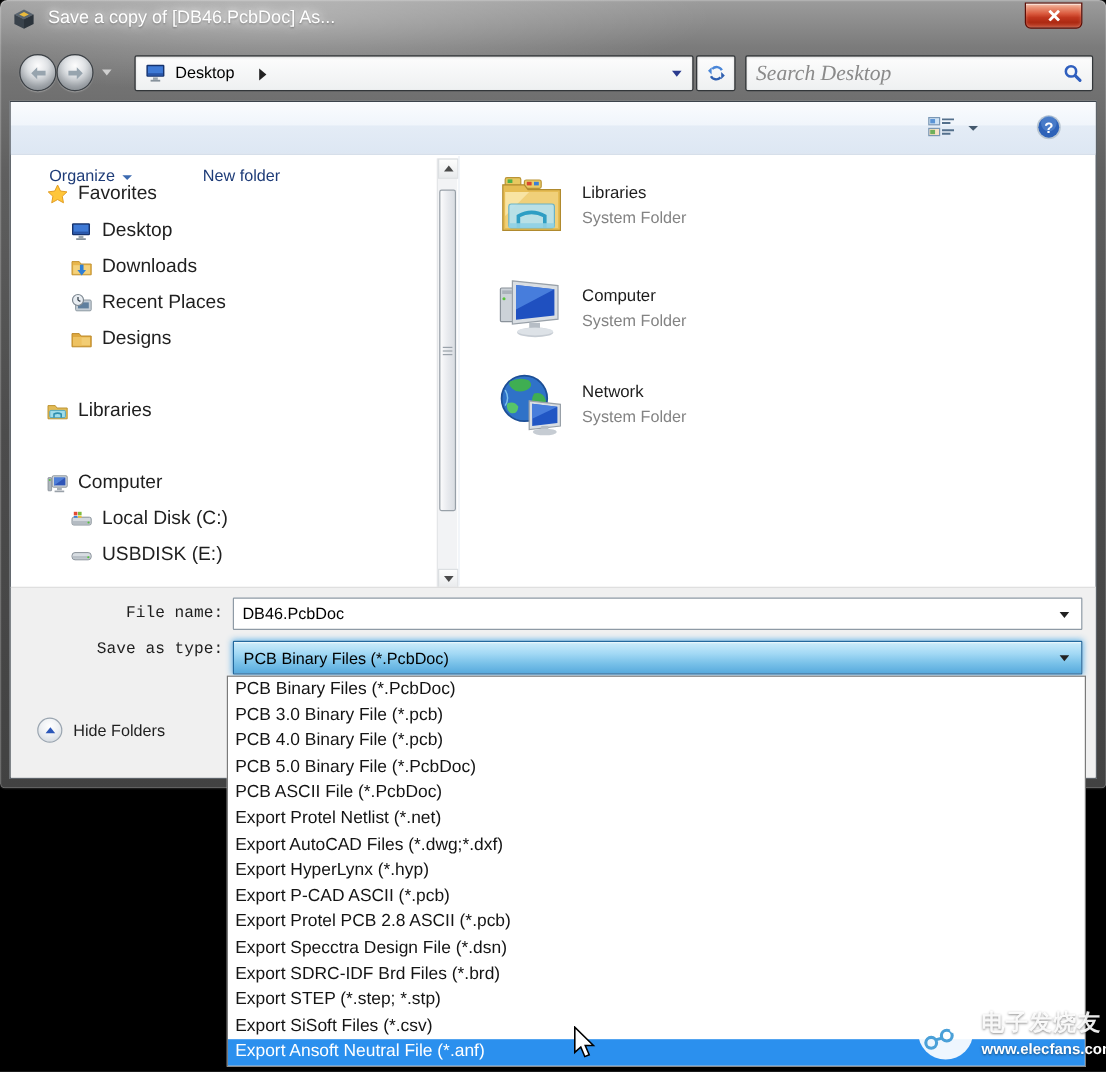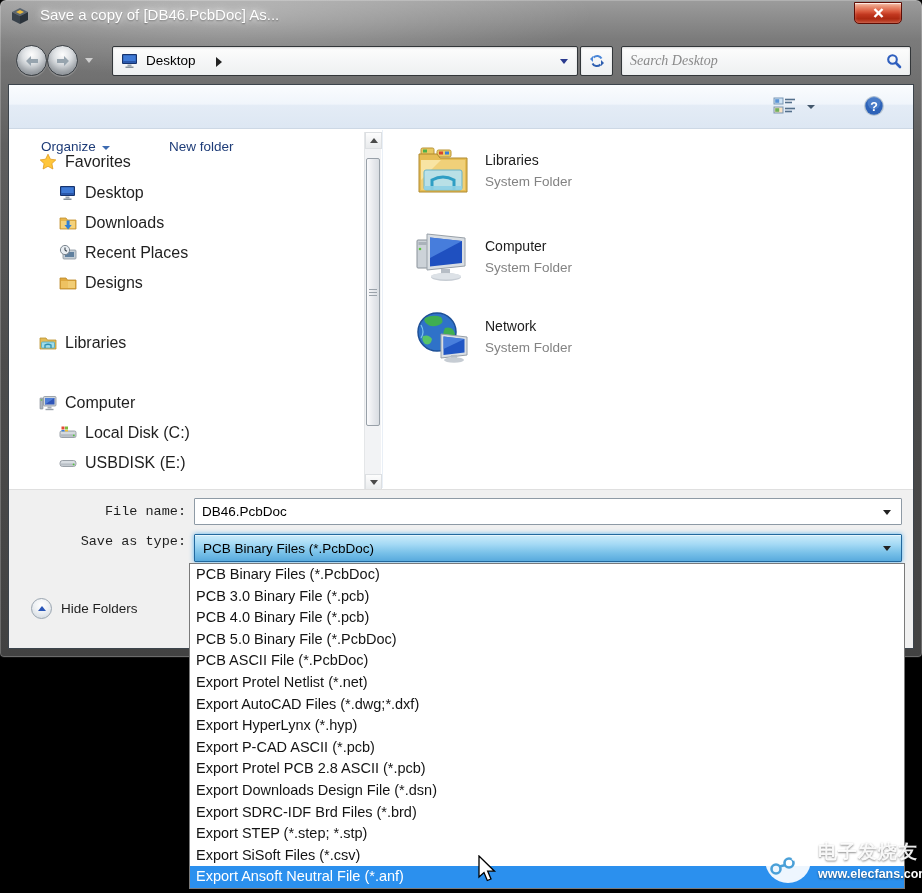--- a/index.html
+++ b/index.html
@@ -43,21 +43,21 @@
   .addressbar { left:112px; width:466px; }
   .addr-icon { position:absolute; left:8px; top:6px; width:18px; height:16px; }
   .addr-text { position:absolute; left:33px; top:6px; font-size:13.5px; color:#000; }
   .crumb-arrow { position:absolute; left:103px; top:10px; width:0; height:0;
     border-top:5px solid transparent; border-bottom:5px solid transparent; border-left:6px solid #222; }
   .addr-drop { position:absolute; right:9px; top:12px; width:0; height:0;
     border-left:4.5px solid transparent; border-right:4.5px solid transparent; border-top:5px solid #2b3b8f; }
   .refresh-btn { left:580px; width:33px; display:flex; align-items:center; justify-content:center; }
   .searchbox { left:621px; width:290px; }
   .search-input { position:absolute; left:8px; top:3px; width:240px; height:22px; border:none; outline:none;
-    background:transparent; font-family:"Liberation Serif", serif; font-style:italic; font-size:14px; color:#8a8a8a; }
+    background:transparent; font-family:"Liberation Serif", serif; font-style:italic; font-size:18px; color:#8a8a8a; }
   .search-input::placeholder { color:#8a8a8a; font-style:italic; }
   .search-icon { position:absolute; right:8px; top:6px; }
 
   
   .client { position:absolute; left:8px; top:84px; right:8px; bottom:8px;
     border:1px solid #3c444c; background:#fff; }
 
   .toolbar { position:absolute; left:0; top:0; right:0; height:44px;
     background:linear-gradient(180deg,#fafcfe 0%,#f0f5fb 45%,#e4ecf6 46%,#dde7f3 100%);
     border-bottom:1px solid #cdd8e5; }
@@ -407,21 +407,21 @@
     <div class="opt">PCB Binary Files (*.PcbDoc)</div>
     <div class="opt">PCB 3.0 Binary File (*.pcb)</div>
     <div class="opt">PCB 4.0 Binary File (*.pcb)</div>
     <div class="opt">PCB 5.0 Binary File (*.PcbDoc)</div>
     <div class="opt">PCB ASCII File (*.PcbDoc)</div>
     <div class="opt">Export Protel Netlist (*.net)</div>
     <div class="opt">Export AutoCAD Files (*.dwg;*.dxf)</div>
     <div class="opt">Export HyperLynx (*.hyp)</div>
     <div class="opt">Export P-CAD ASCII (*.pcb)</div>
     <div class="opt">Export Protel PCB 2.8 ASCII (*.pcb)</div>
-    <div class="opt">Export Downloads Design File (*.dsn)</div>
+    <div class="opt">Export Specctra Design File (*.dsn)</div>
     <div class="opt">Export SDRC-IDF Brd Files (*.brd)</div>
     <div class="opt">Export STEP (*.step; *.stp)</div>
     <div class="opt">Export SiSoft Files (*.csv)</div>
     <div class="opt sel">Export Ansoft Neutral File (*.anf)</div>
   </div>
 
   <svg class="cursor" width="20" height="28" viewBox="0 0 20 28">
     <path d="M2 1 L2 22 L7 17.5 L10.3 25.5 L14 24 L10.7 16.2 L17.5 16.2 Z" fill="#fff" stroke="#000" stroke-width="1.3"></path>
   </svg>
 

